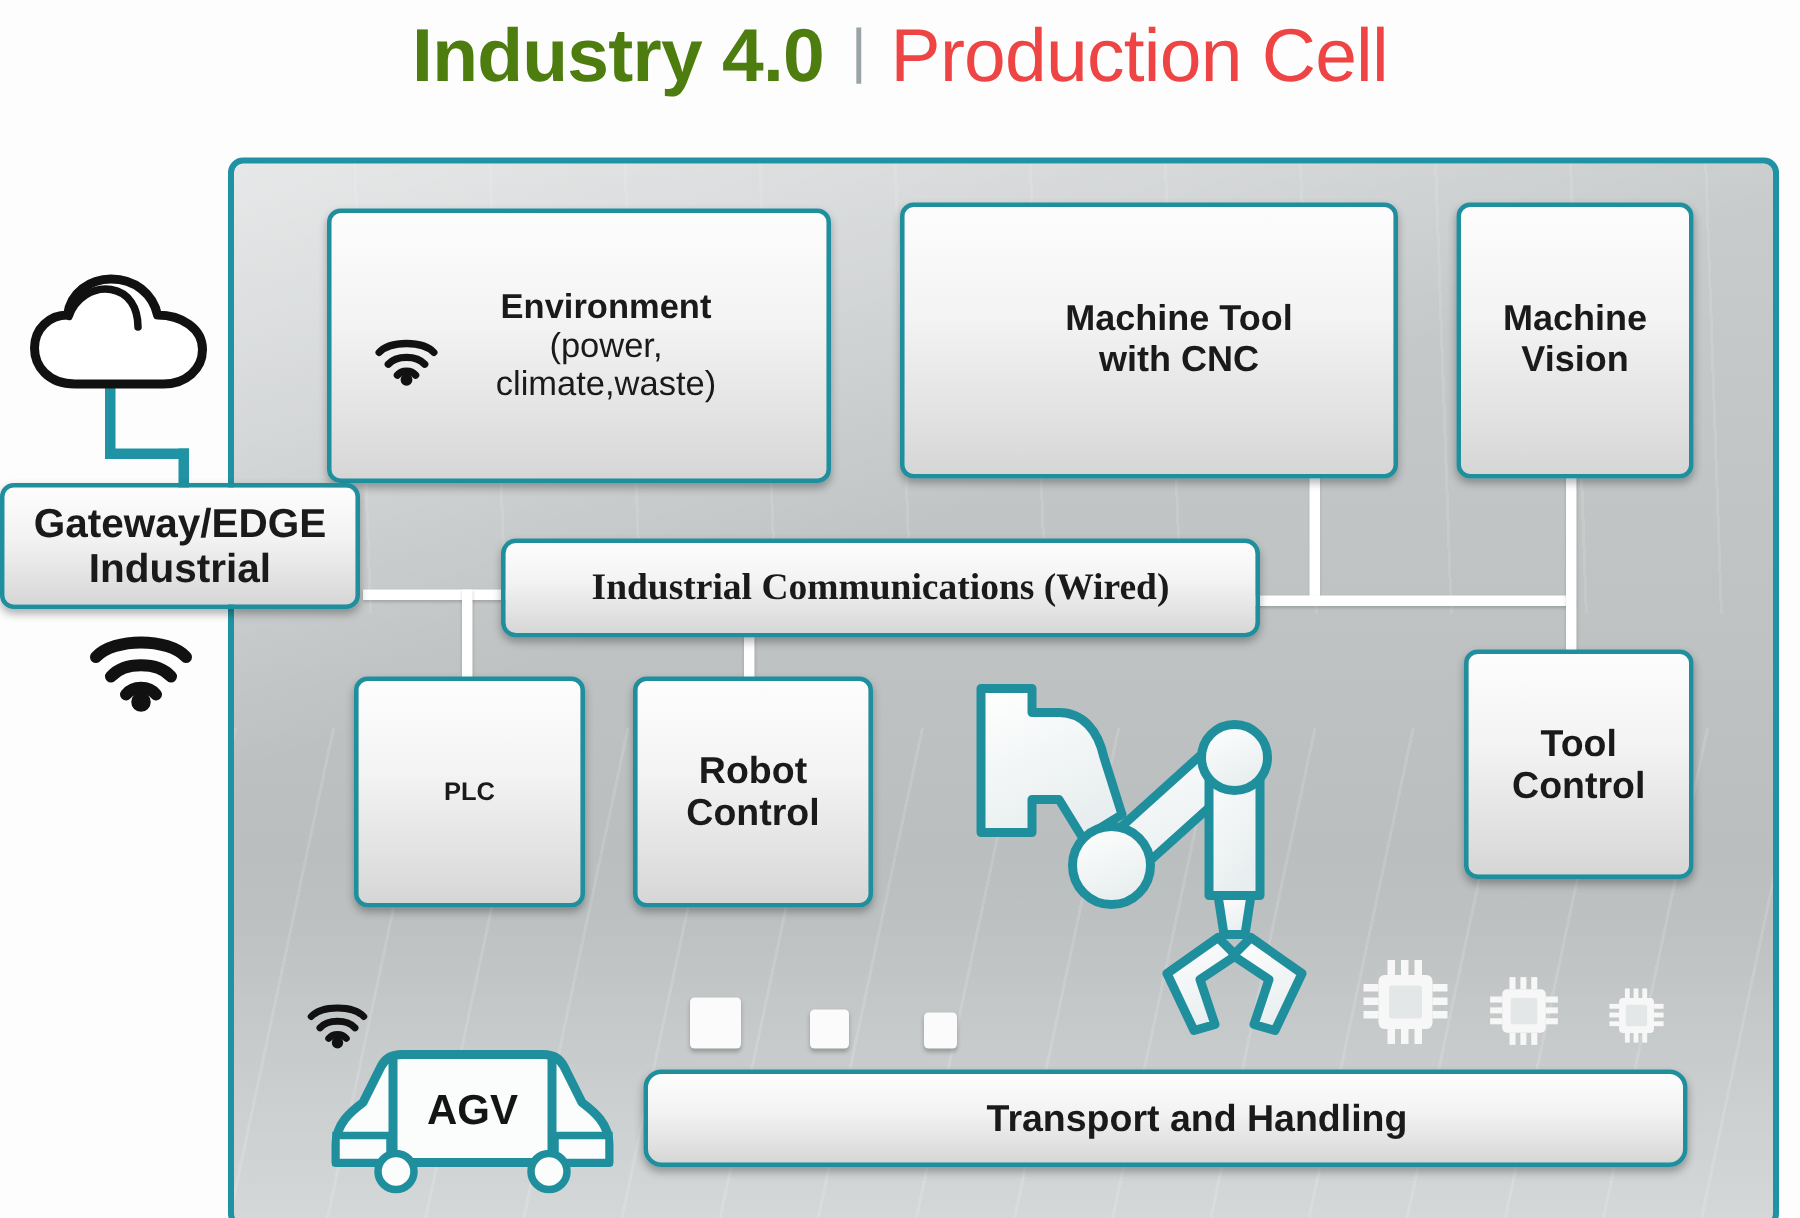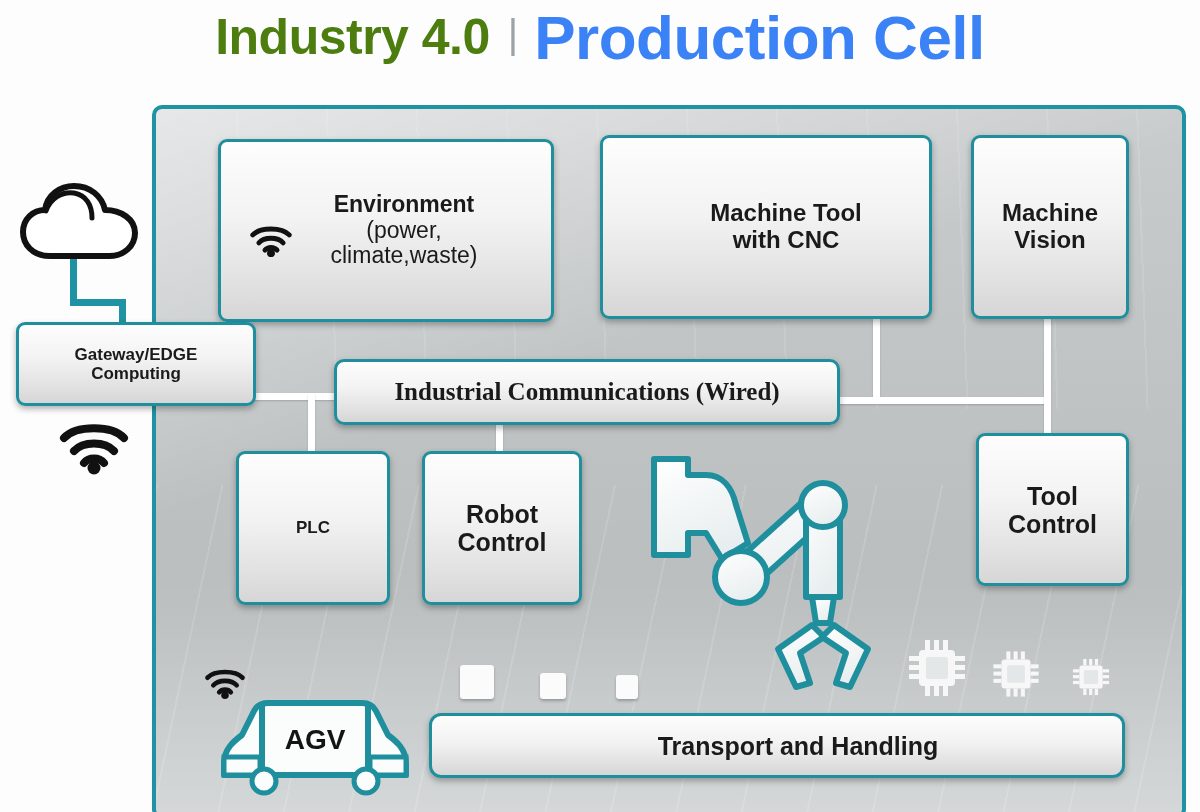--- a/index.html
+++ b/index.html
@@ -19,21 +19,21 @@
   }
   .title-main {
     font-size: 50px; font-weight: bold; color: #4d7c0f;
     letter-spacing: -0.5px;
   }
   .title-sep {
     font-size: 40px; color: #9aa4a8; margin: 0 16px 0 18px;
     font-weight: 300; position: relative; top: -3px;
   }
   .title-sub {
-    font-size: 62px; font-weight: bold; color: #3b82f6;
+    font-size: 50px; font-weight: normal; color: #ef4444;
     letter-spacing: -0.5px;
   }
 
   
   .cell {
     position: absolute; left: 152px; top: 88px;
     width: 1034px; height: 714px;
     border: 4px solid #1f93a3;
     border-radius: 10px;
     background:
@@ -102,24 +102,24 @@
       <path d="M34 74 C16 74 7 62 7 50 C7 37 17 28 29 28 C31 13 44 4 58 4
                C74 4 86 14 89 28 C105 28 119 37 119 51 C119 64 108 74 93 74 Z" fill="#ffffff" stroke="#111111" stroke-width="6" stroke-linejoin="round"></path>
       <path d="M30 29 C34 17 46 9 58 11 C70 13 76 23 76 36" fill="none" stroke="#111111" stroke-width="5" stroke-linecap="round"></path>
     </svg>
   </div>
 
   <div class="wire-teal" style="left:70px; top:256px; width:7px; height:50px;"></div>
   <div class="wire-teal" style="left:70px; top:299px; width:56px; height:7px;"></div>
   <div class="wire-teal" style="left:119px; top:299px; width:7px; height:28px;"></div>
 
-  <div class="node" style="left:16px; top:322px; width:240px; height:84px; font-size:17px; z-index:9;justify-content:center;">
+  <div class="node" style="left:0; top:322px; width:240px; height:84px; font-size:27px; z-index:9;justify-content:center;">
     <span class="lbl">
       <span>Gateway/EDGE</span><br>
-      <span>Computing</span>
+      <span>Industrial</span>
     </span>
   </div>
 
   <div class="wifi" style="left:58px; top:420px;">
     <svg width="72" height="56" viewBox="0 0 72 56">
       <path d="M6 18 C18 5 54 5 66 18" fill="none" stroke="#111" stroke-width="8" stroke-linecap="round"></path>
       <path d="M16 31 C25 21 47 21 56 31" fill="none" stroke="#111" stroke-width="8" stroke-linecap="round"></path>
       <path d="M26 43 C31 37 41 37 46 43" fill="none" stroke="#111" stroke-width="8" stroke-linecap="round"></path>
       <circle cx="36" cy="48" r="6.5" fill="#111"></circle>
     </svg>

